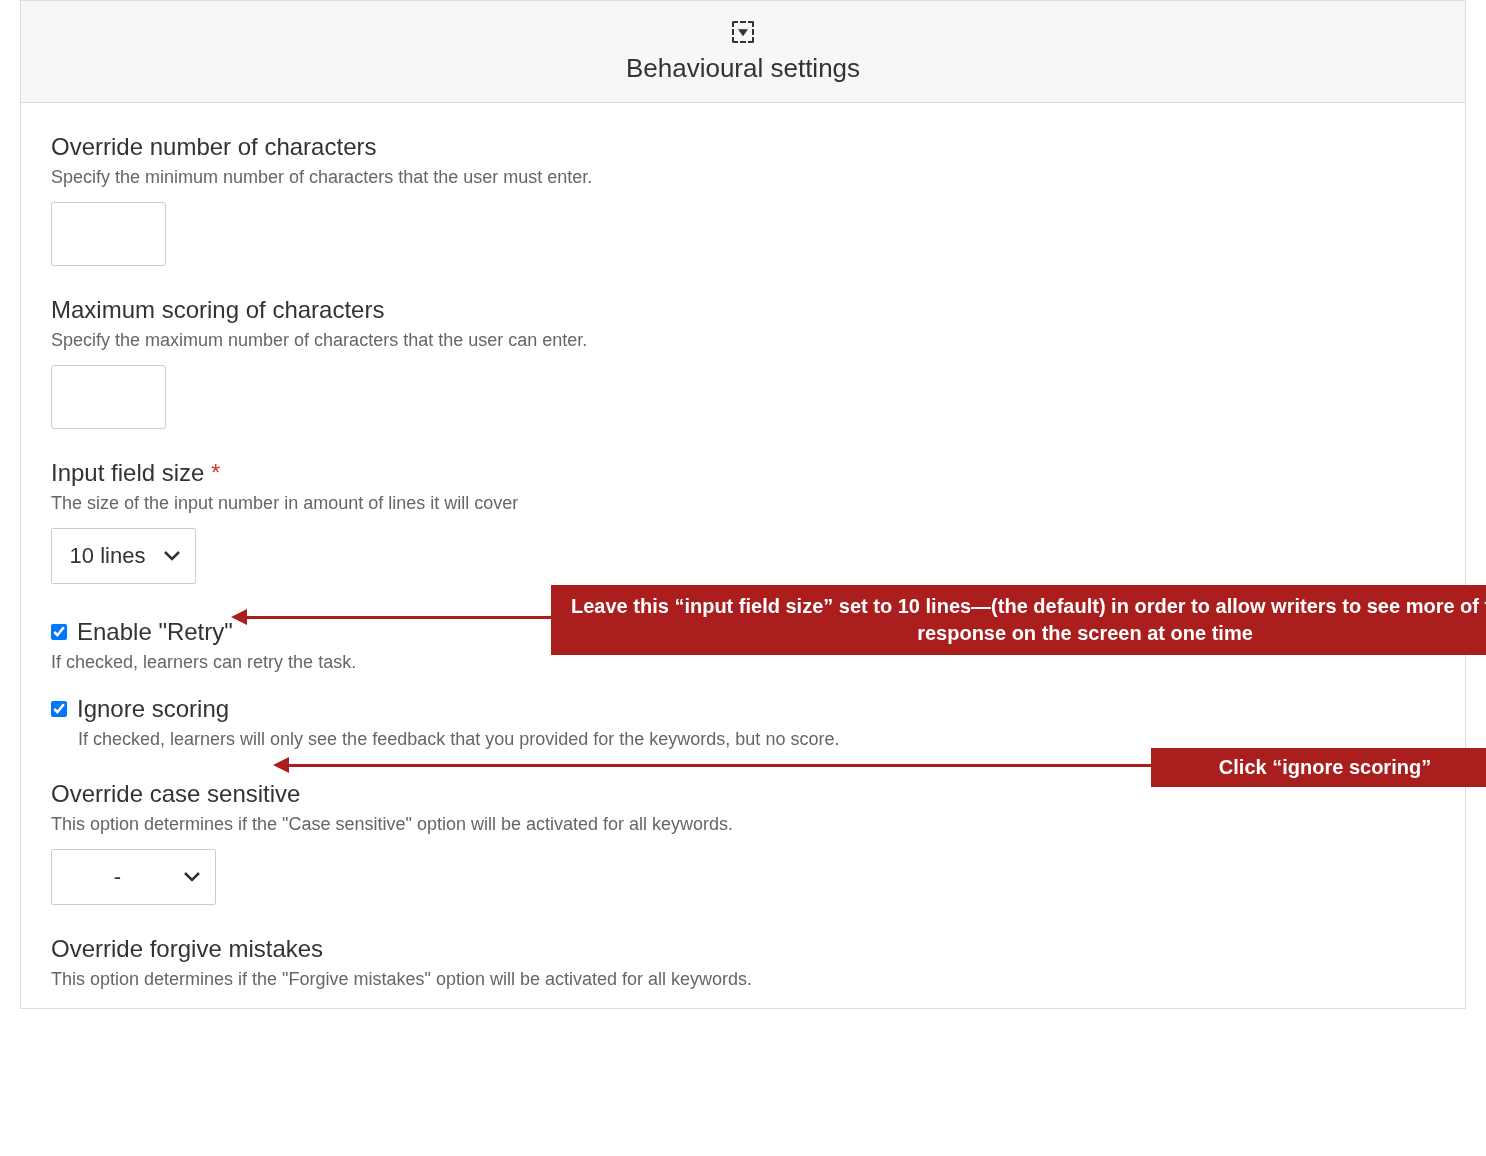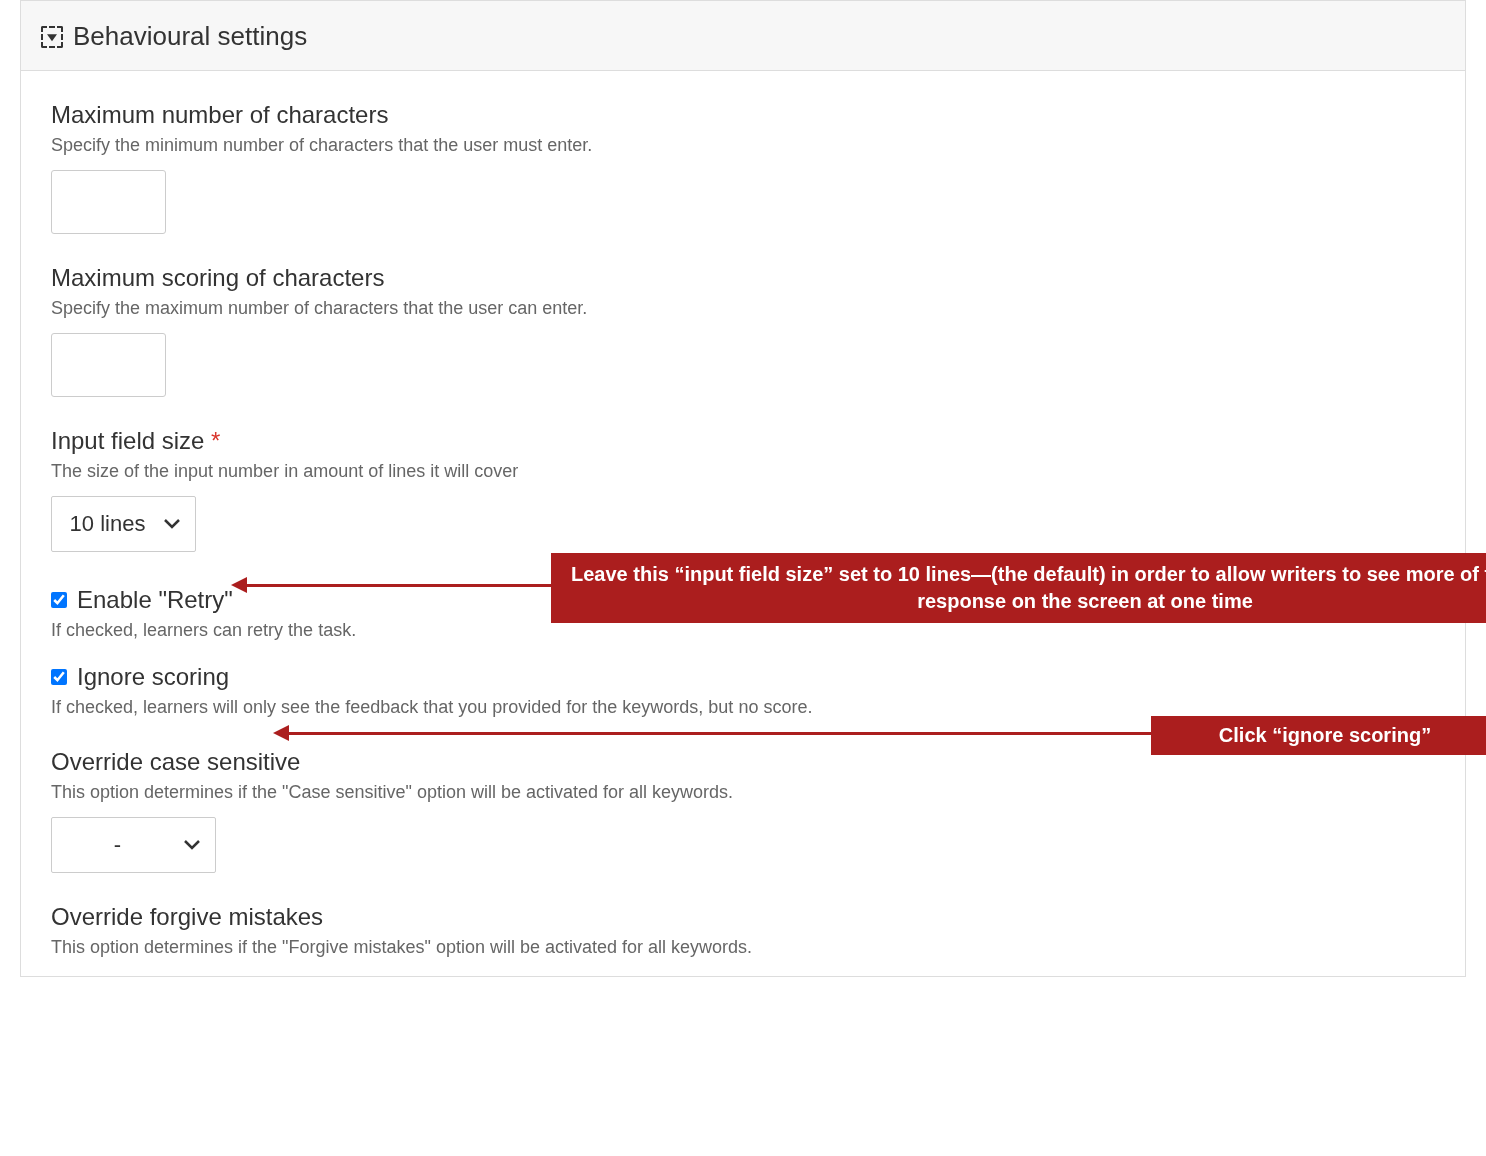--- a/index.html
+++ b/index.html
@@ -14,20 +14,21 @@
     border: 1px solid #ddd;
     margin: 0 20px;
   }
   .panel-header {
     background: #f7f7f7;
     border-bottom: 1px solid #ddd;
     padding: 20px 20px 18px 20px;
     display: flex;
     align-items: center;
     gap: 10px;
+    flex-direction: column;
   }
   .collapse-icon {
     width: 22px; height: 22px;
     display: inline-block;
     position: relative;
   }
   .collapse-icon::before {
     content: "";
     position: absolute;
     inset: 0;
@@ -150,21 +151,21 @@
   <div class="panel-header">
     <span class="collapse-icon">
         <span class="tri"></span>
       </span>
     <span class="panel-title">Behavioural settings</span>
   </div>
 
   <div class="panel-body">
 
     <div class="field-group">
-      <div class="field-label">Maximum number of characters</div>
+      <div class="field-label">Override number of characters</div>
       <div class="field-desc">Specify the minimum number of characters that the user must enter.</div>
       <input type="text" class="field-input-text" value="" style="">
     </div>
 
     <div class="field-group">
       <div class="field-label">Maximum scoring of characters</div>
       <div class="field-desc">Specify the maximum number of characters that the user can enter.</div>
       <input type="text" class="field-input-text" value="" style="">
     </div>
 
@@ -190,21 +191,21 @@
         <label class="checkbox-label" for="retry">Enable "Retry"</label>
       </div>
       <div class="field-desc" style="margin-bottom:0;">If checked, learners can retry the task.</div>
     </div>
 
     <div class="field-group">
       <div class="checkbox-row">
         <input type="checkbox" id="ignore" checked="" style="">
         <label class="checkbox-label" for="ignore">Ignore scoring</label>
       </div>
-      <div class="field-desc" style="margin-bottom:0;">If checked, learners will only see the feedback that you provided for the keywords, but no score.</div>
+      <div class="field-desc" style="margin-bottom:0;margin-left:27px;">If checked, learners will only see the feedback that you provided for the keywords, but no score.</div>
     </div>
 
     <div class="field-group">
       <div class="field-label">Override case sensitive</div>
       <div class="field-desc">This option determines if the "Case sensitive" option will be activated for all keywords.</div>
       <div class="select-wrap">
         <button type="button" class="field-select" style="min-width:165px;">-</button>
         <span class="chevron">
           <svg width="16" height="10" viewBox="0 0 16 10">
               <path d="M1 1 L8 8 L15 1" fill="none" stroke="#333" stroke-width="2.5"></path>

